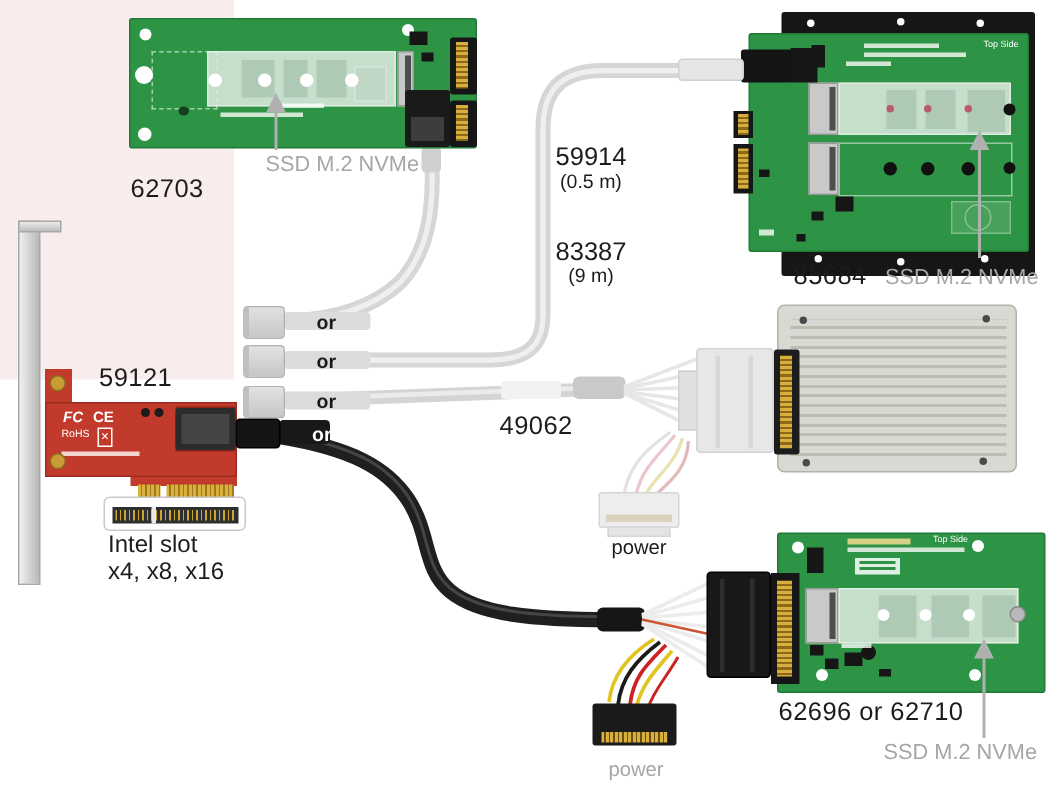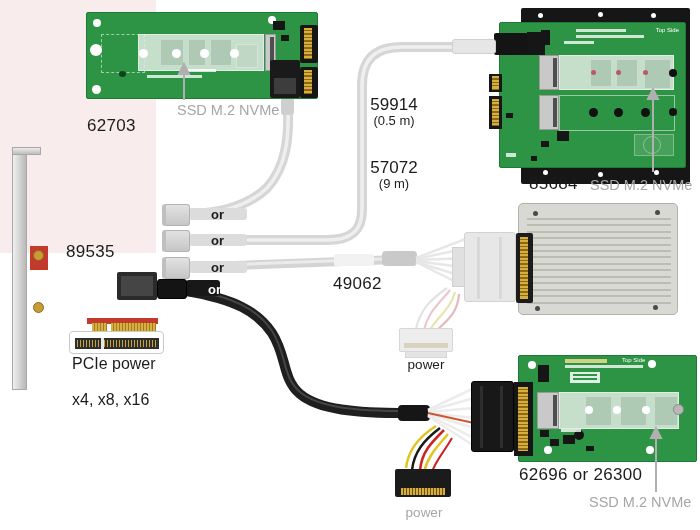--- a/index.html
+++ b/index.html
@@ -85,20 +85,30 @@
       <path d="M 448 434 C 436 448 428 456 424 472" stroke="#e0c522"></path>
       <path d="M 452 438 C 444 452 436 460 432 472" stroke="#cc2222" stroke-width="2"></path>
     </g>
   </svg>
 
   <div class="abs z1" style="left:0;top:139;width:156px;height:253px;background:var(--pink-bg,#f8edec);"></div>
   <div class="abs z2" style="left:12px;top:147px;width:15px;height:243px;background:linear-gradient(90deg,#f0f0f0,#b8b8b8);border:1px solid #a8a8a8;box-sizing:border-box;"></div>
   <div class="abs z2" style="left:12px;top:147px;width:29px;height:8px;background:linear-gradient(180deg,#ececec,#bdbdbd);border:1px solid #a8a8a8;box-sizing:border-box;"></div>
 
   <div class="abs z2" style="left:30px;top:246px;width:18px;height:24px;background:var(--card-red,#c23a2c);"></div>
+  <div class="abs z2" style="left:30px;top:268px;width:128px;height:50px;background:var(--card-red,#c23a2c);border:1px solid #9c2c20;box-sizing:border-box;">
+    <div class="txt" style="left:11px;top:4px;font-size:10px;font-weight:700;color:#fff;font-style:italic;">FC</div>
+    <div class="txt" style="left:31px;top:4px;font-size:10px;font-weight:700;color:#fff;">CE</div>
+    <div class="txt" style="left:10px;top:17px;font-size:7px;color:#fff;">RoHS</div>
+    <div class="abs" style="left:34px;top:16px;width:8px;height:11px;border:1px solid #fff;color:#fff;font-size:7px;line-height:11px;text-align:center;">✕</div>
+    <div class="silk" style="left:10px;top:32px;width:52px;height:3px;"></div>
+    <div class="dot" style="left:63px;top:3px;width:6px;height:6px;background:#1b1b1b;"></div>
+    <div class="dot" style="left:72px;top:3px;width:6px;height:6px;background:#1b1b1b;"></div>
+    <div class="abs" style="left:86px;top:2px;width:40px;height:30px;background:#8a2418;"></div>
+  </div>
   <div class="dot z2" style="left:33px;top:250px;width:9px;height:9px;background:#c89b35;border:1px solid #8a6d20;"></div>
   <div class="dot z2" style="left:33px;top:302px;width:9px;height:9px;background:#c89b35;border:1px solid #8a6d20;"></div>
   <div class="abs z2" style="left:87px;top:318px;width:71px;height:6px;background:var(--card-red,#c23a2c);"></div>
   <div class="goldpins-h z2" style="left:92px;top:323px;width:15px;height:9px;"></div>
   <div class="goldpins-h z2" style="left:111px;top:323px;width:45px;height:9px;"></div>
 
   <div class="abs z2" style="left:117px;top:272px;width:40px;height:28px;background:#2b2b2b;border-radius:2px;">
     <div class="abs" style="left:4px;top:4px;width:32px;height:20px;background:#454545;"></div>
   </div>
 
@@ -275,31 +285,31 @@
   </svg>
 
   <div class="txt part z5" style="left:87px;top:100px;margin-top:16px;">62703</div>
   <div class="txt grey z5" style="left:177px;top:102px;font-size:14.5px;">SSD M.2 NVMe</div>
 
   <div class="txt part z5" style="left:529px;top:174px;">85684</div>
   <div class="txt grey z5" style="left:590px;top:177px;font-size:14.5px;">SSD M.2 NVMe</div>
 
   <div class="txt z5" style="left:357px;top:95px;width:74px;text-align:center;font-size:17px;">59914</div>
   <div class="txt z5" style="left:357px;top:113px;width:74px;text-align:center;font-size:13px;">(0.5 m)</div>
-  <div class="txt z5" style="left:357px;top:158px;width:74px;text-align:center;font-size:17px;">57072</div>
+  <div class="txt z5" style="left:357px;top:158px;width:74px;text-align:center;font-size:17px;">83387</div>
   <div class="txt z5" style="left:357px;top:176px;width:74px;text-align:center;font-size:13px;">(9 m)</div>
 
   <div class="txt part z5" style="left:333px;top:274px;">49062</div>
 
-  <div class="txt part z5" style="left:66px;top:242px;">89535</div>
-  <div class="txt z5" style="left:72px;top:355px;font-size:16px;">PCIe power</div>
-  <div class="txt z5" style="left:72px;top:391px;font-size:16px;">x4, x8, x16</div>
-
-
-  <div class="txt part z5" style="left:519px;top:465px;">62696 or 26300</div>
+  <div class="txt part z5" style="left:66px;top:242px;">59121</div>
+  <div class="txt z5" style="left:72px;top:355px;font-size:16px;">Intel slot</div>
+  <div class="txt z5" style="left:72px;top:373px;font-size:16px;">x4, x8, x16</div>
+
+
+  <div class="txt part z5" style="left:519px;top:465px;">62696 or 62710</div>
   <div class="txt grey z5" style="left:589px;top:494px;font-size:14.5px;">SSD M.2 NVMe</div>
 
   <div class="txt or z5" style="left:211px;top:207px;">or</div>
   <div class="txt or z5" style="left:211px;top:233px;">or</div>
   <div class="txt or z5" style="left:211px;top:260px;">or</div>
   <div class="txt or z5" style="left:208px;top:282px;color:#fff;">or</div>
 
   <div class="txt z5" style="left:402px;top:357px;width:48px;text-align:center;font-size:13.5px;">power</div>
   <div class="txt grey z5" style="left:398px;top:505px;width:52px;text-align:center;font-size:13.5px;">power</div>
 

